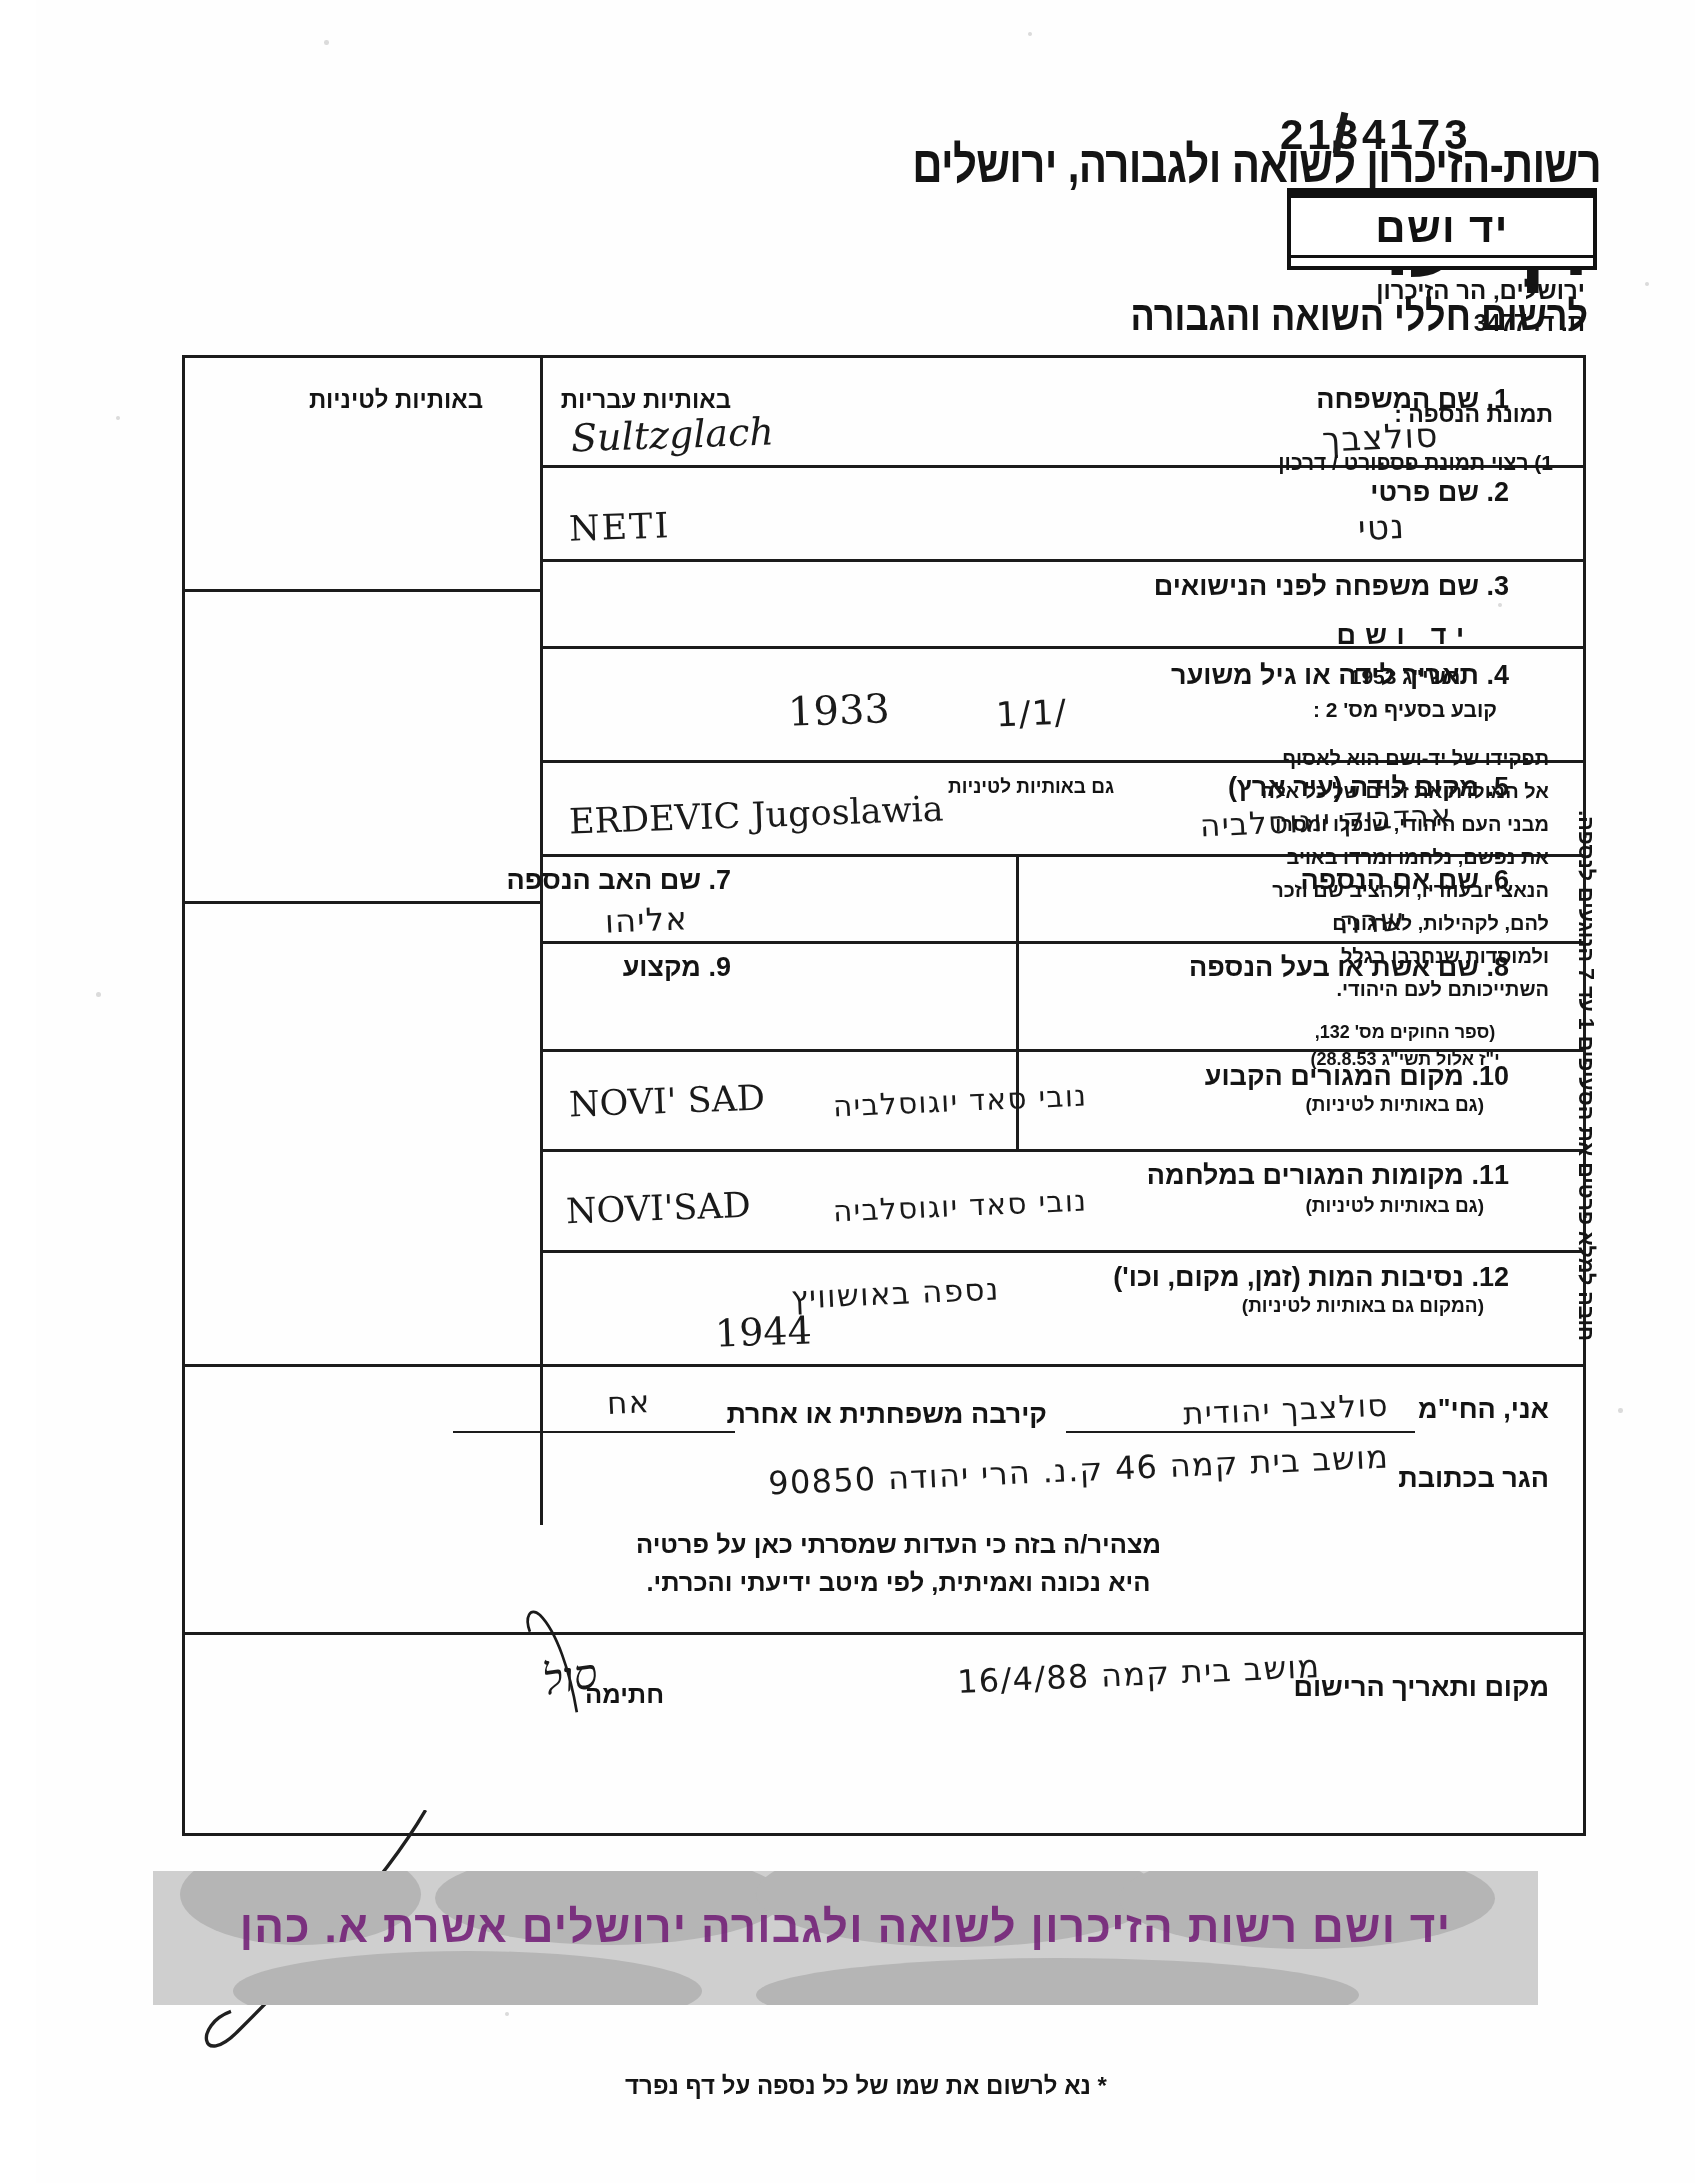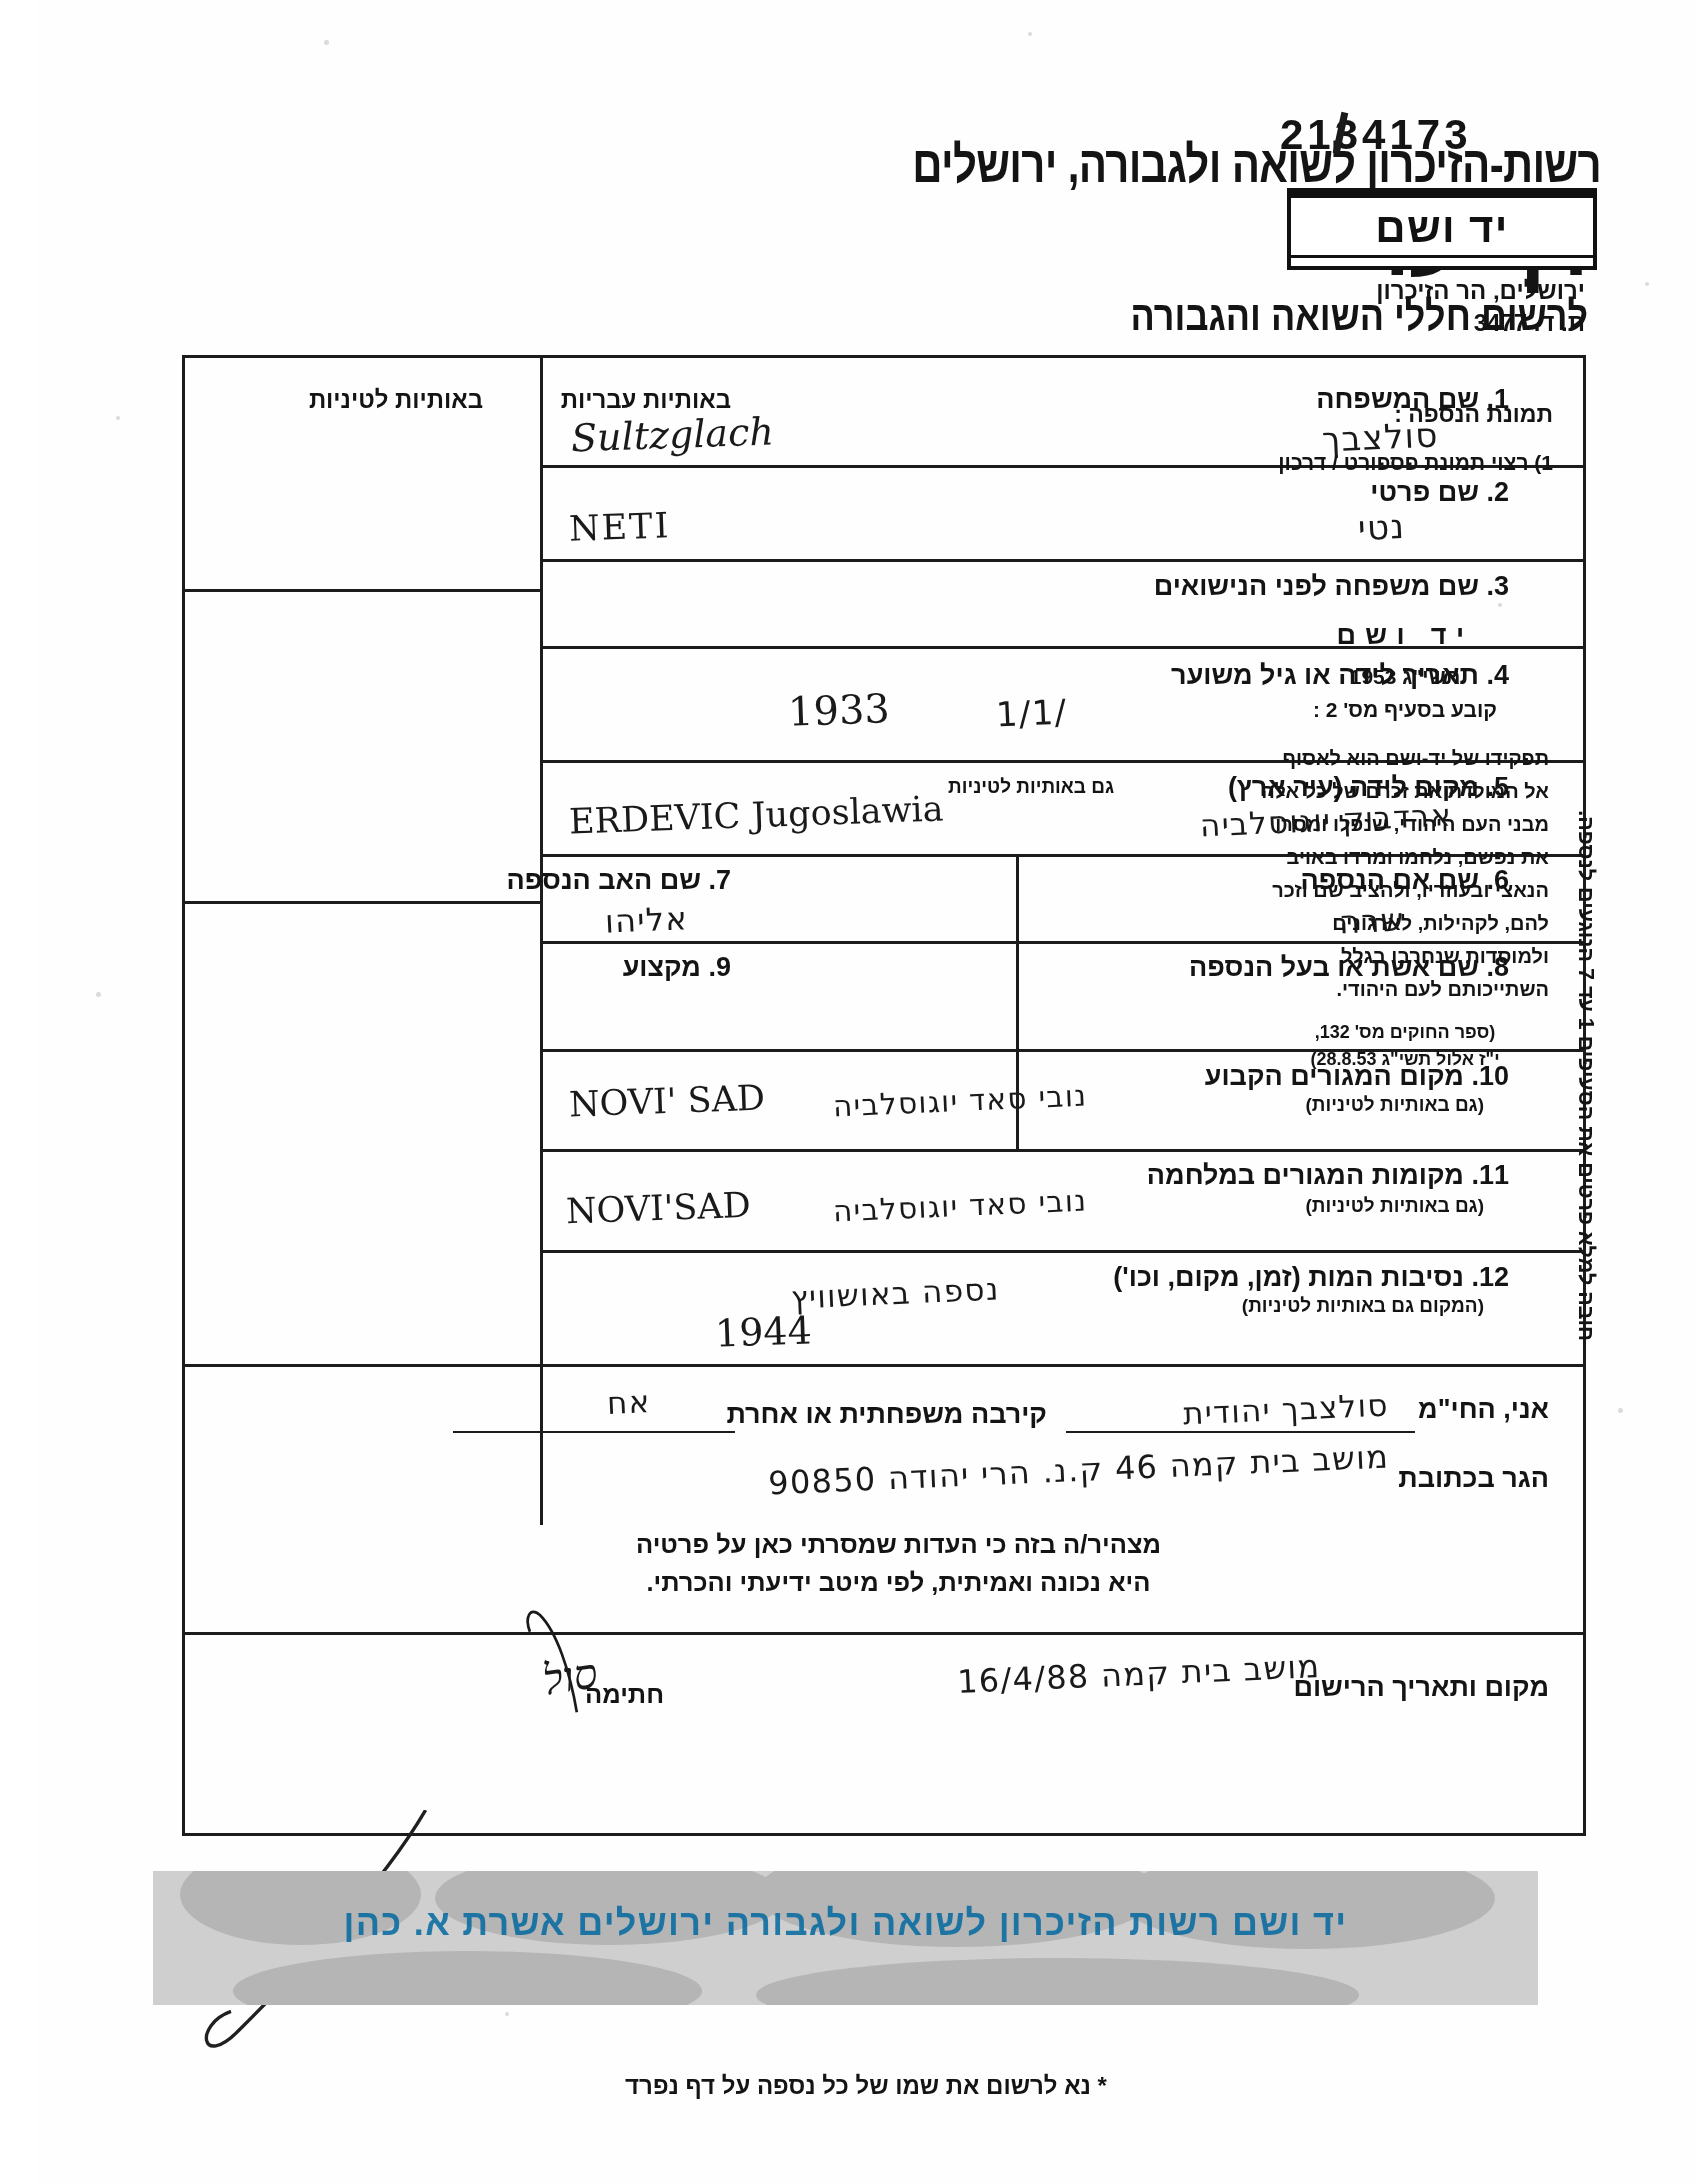--- a/index.html
+++ b/index.html
@@ -154,21 +154,21 @@
   .stamp{
     position:absolute;left:117px;top:1871px;
     width:1385px;height:134px;
     background:#cfcfcf;
     overflow:hidden;
   }
   .stamp .blob{position:absolute;background:#b5b5b5;border-radius:50%;}
   .stamp-text{
     position:absolute;left:0;right:0;top:31px;
     text-align:center;direction:rtl;
-    font-size:36px;font-weight:bold;color:#0369a1;
+    font-size:44px;font-weight:bold;color:#701a75;
     letter-spacing:1.3px;
     opacity:.85;
   }
   .footer-note{
     position:absolute;left:0;right:0;top:2072px;
     text-align:center;direction:rtl;
     font-size:24px;font-weight:bold;
   }
 </style>
 </head>

